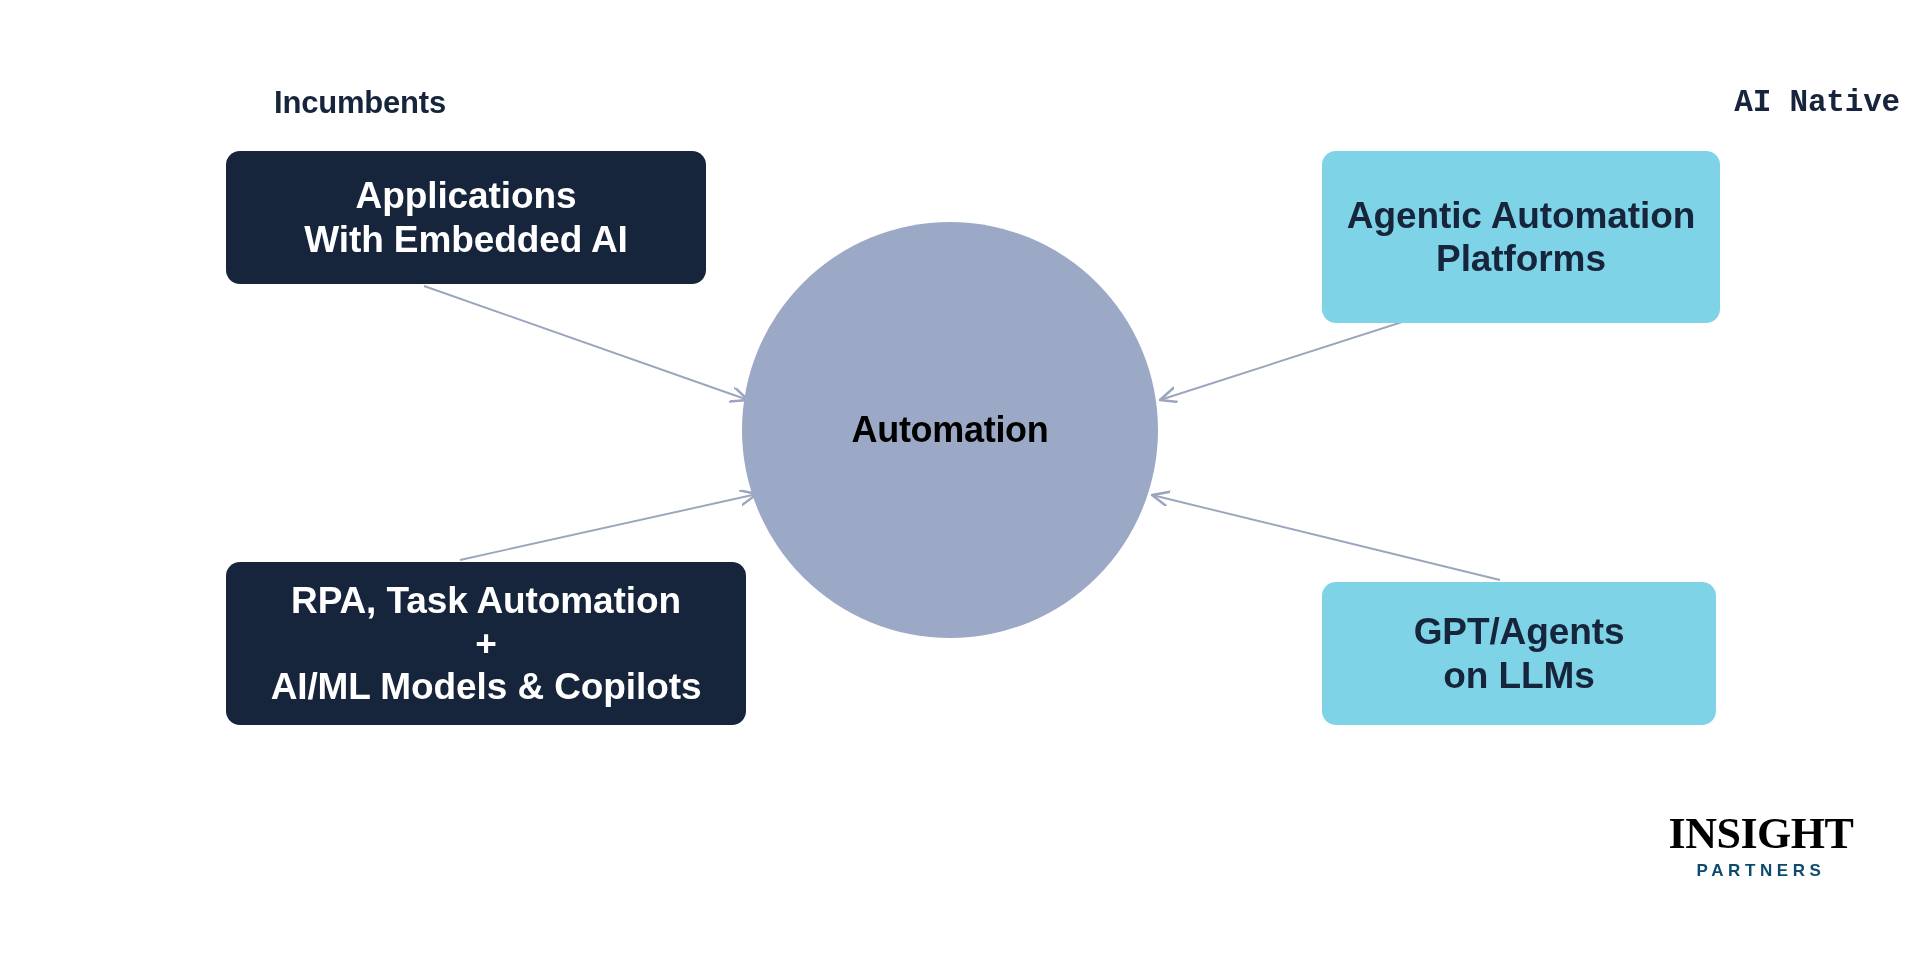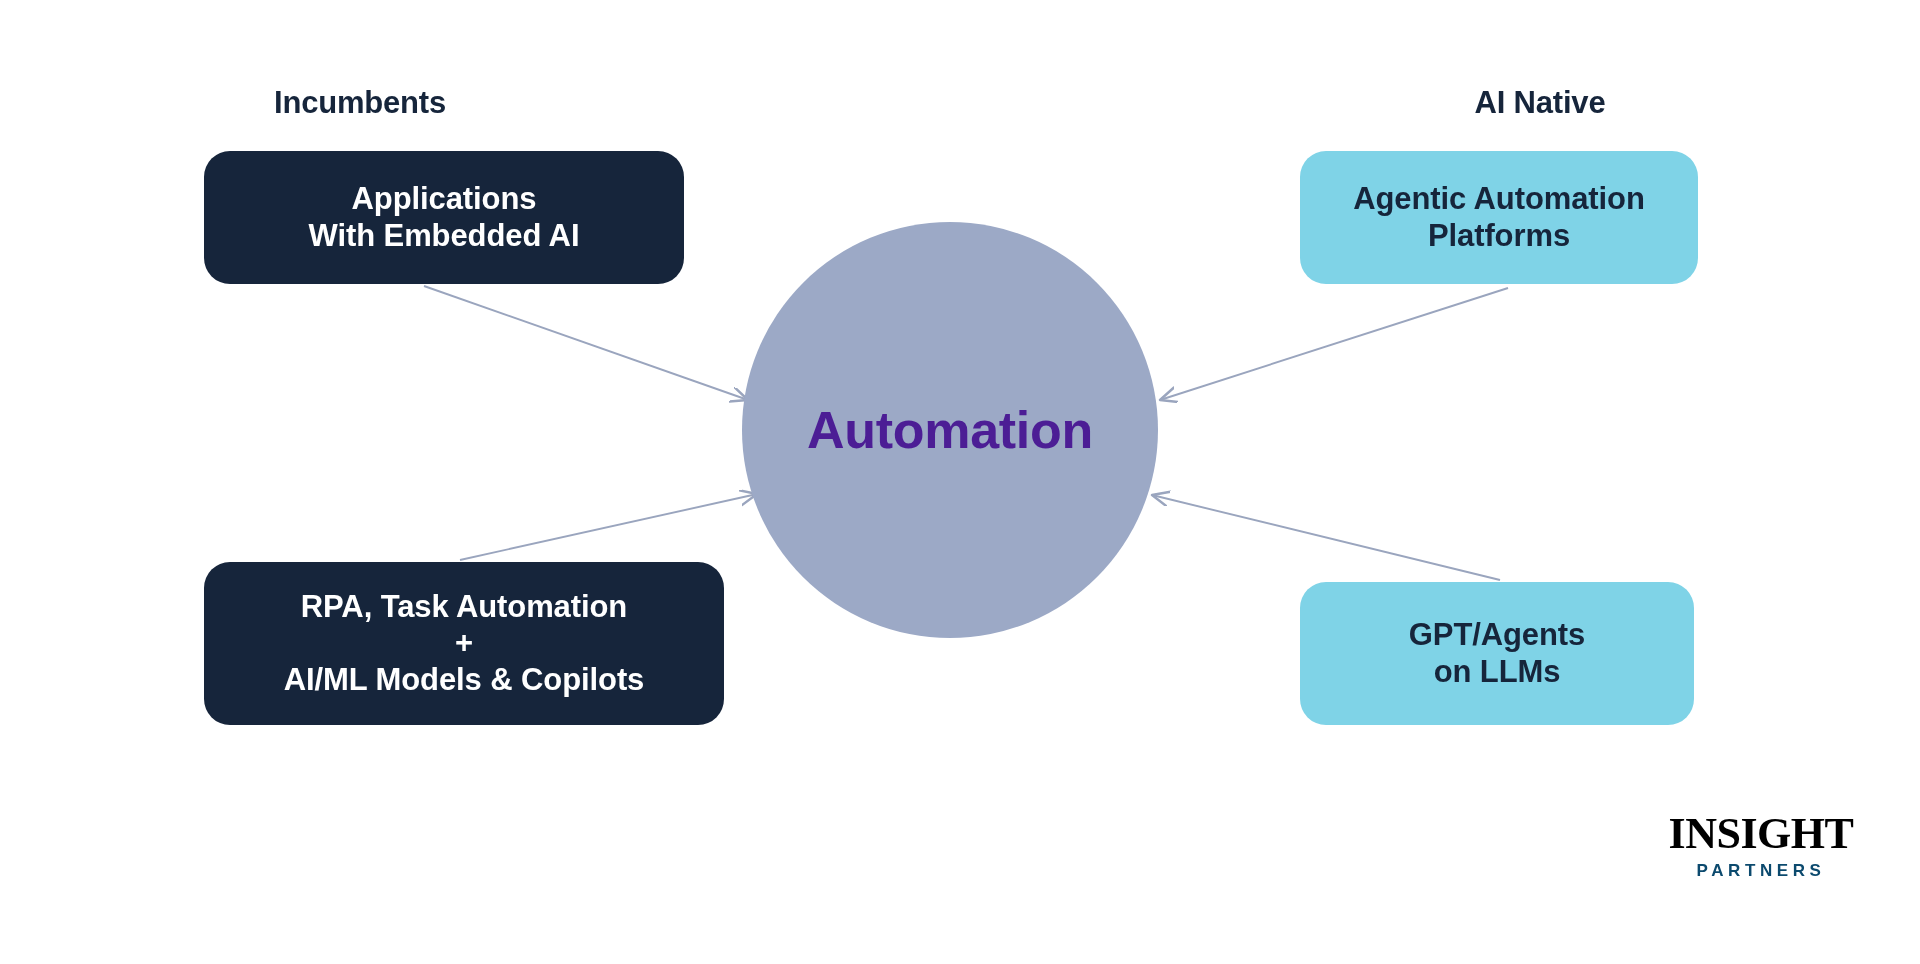--- a/index.html
+++ b/index.html
@@ -30,48 +30,50 @@
   #heading-incumbents {
     left: 0;
     top: 85px;
     width: 720px;
     text-align: center;
   }
   #heading-ai-native {
     left: 1180px;
     top: 85px;
     width: 720px;
-    text-align: center;
+    text-align: right;
+    font-family: Liberation Mono, monospace;
   }
 
   
   #arrow-layer {
     position: absolute;
     left: 0;
     top: 0;
     width: 1920px;
     height: 964px;
     pointer-events: none;
   }
 
   
   .node-box {
     position: absolute;
-    border-radius: 26px;
+    border-radius: 14px;
     display: flex;
     align-items: center;
     justify-content: center;
     text-align: center;
-    font-size: 31px;
+    font-size: 37px;
     font-weight: 600;
     line-height: 1.17;
     letter-spacing: -0.1px;
     white-space: pre-line;
     box-sizing: border-box;
     padding: 8px 16px;
+    margin-left: 22px;
   }
   .node-box.dark {
     background: #16253B;
     color: #ffffff;
   }
   .node-box.light {
     background: #7FD3E7;
     color: #16253B;
   }
 
@@ -84,21 +86,21 @@
   #box-rpa-task-automation {
     left: 204px;
     top: 562px;
     width: 520px;
     height: 163px;
   }
   #box-agentic-automation {
     left: 1300px;
     top: 151px;
     width: 398px;
-    height: 133px;
+    height: 172px;
   }
   #box-gpt-agents-llms {
     left: 1300px;
     top: 582px;
     width: 394px;
     height: 143px;
   }
 
   
   #circle-automation {
@@ -107,22 +109,22 @@
     top: 222px;
     width: 416px;
     height: 416px;
     border-radius: 50%;
     background: #9CA9C6;
     display: flex;
     align-items: center;
     justify-content: center;
   }
   #circle-automation-label {
-    color: #4c1d95;
-    font-size: 52px;
+    color: #000000;
+    font-size: 36px;
     font-weight: 700;
     letter-spacing: -0.3px;
   }
 
   
   #logo {
     position: absolute;
     left: 1666px;
     top: 812px;
     width: 190px;

